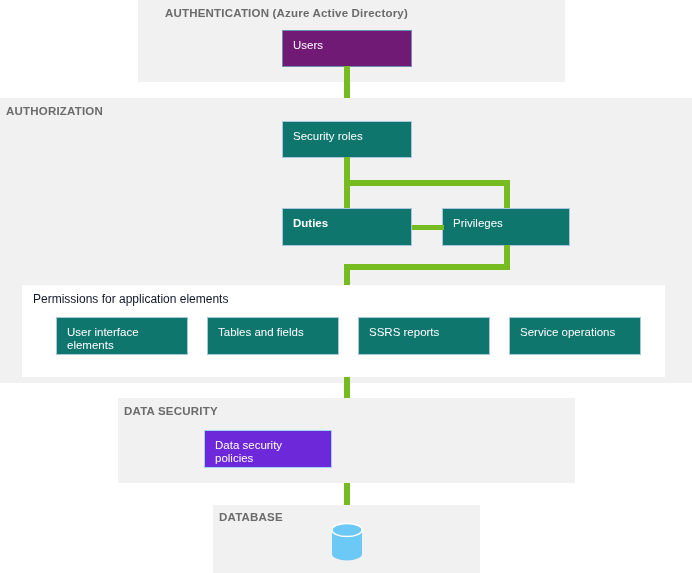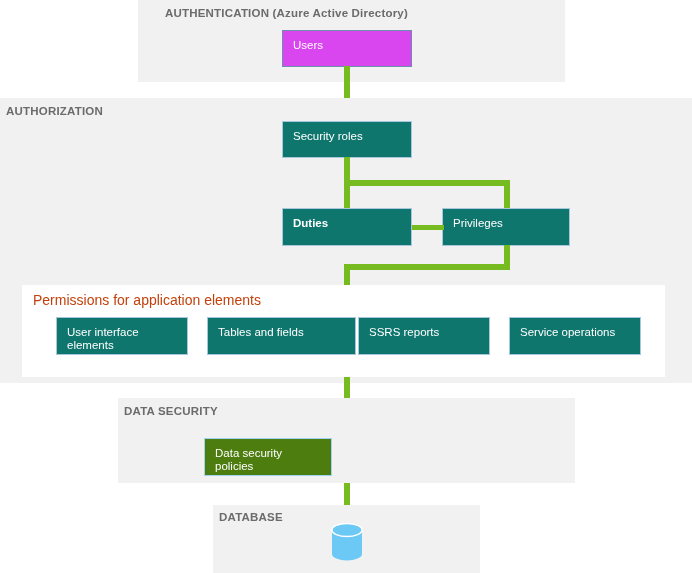--- a/index.html
+++ b/index.html
@@ -30,38 +30,38 @@
     color: #6b6b6b;
     font-weight: 600;
     white-space: nowrap;
   }
   .panel-white {
     position: absolute;
     background: #ffffff;
   }
   .panel-title {
     position: absolute;
-    font-size: 14px;
-    color: #c2410c;
+    font-size: 12px;
+    color: #0f172a;
     white-space: nowrap;
   }
   
   .node {
     position: absolute;
     box-sizing: border-box;
     border: 1px solid #b9cfe0;
     color: #ffffff;
     font-size: 11.5px;
     line-height: 13px;
     padding: 8px 10px 0 10px;
     white-space: pre-line;
   }
-  .node-dark   { background: #d946ef; border-color: #6a90ae; }
+  .node-dark   { background: #701a75; border-color: #6a90ae; }
   .node-blue   { background: #0f766e; border-color: #a8c6dd; }
-  .node-light  { background: #4d7c0f; border-color: #9ed3f3; margin-top: 8px; }
+  .node-light  { background: #6d28d9; border-color: #9ed3f3; }
   
   .conn {
     position: absolute;
     background: #76bc21;
   }
   
   .cylinder {
     position: absolute;
     width: 32px;
     height: 38px;
@@ -97,21 +97,21 @@
   <div class="conn" style="left:412px; top:225px; width:32px; height:5px;"></div>
 
   <div class="conn" style="left:504px; top:245px; width:6px; height:24px;"></div>
   <div class="conn" style="left:344px; top:264px; width:166px; height:6px;"></div>
   <div class="conn" style="left:344px; top:264px; width:6px; height:24px;"></div>
 
   <div class="panel-white" style="left:22px; top:285px; width:643px; height:92px;"></div>
   <div class="panel-title" style="left:33px; top:292px;">Permissions for application elements</div>
 
   <div class="node node-blue" style="left:56px; top:317px; width:132px; height:38px;">User interface elements</div>
-  <div class="node node-blue" style="left:207px; top:317px; width:149px; height:38px;">Tables and fields</div>
+  <div class="node node-blue" style="left:207px; top:317px; width:132px; height:38px;">Tables and fields</div>
   <div class="node node-blue" style="left:358px; top:317px; width:132px; height:38px;">SSRS reports</div>
   <div class="node node-blue" style="left:509px; top:317px; width:132px; height:38px;">Service operations</div>
 
   <div class="conn" style="left:344px; top:377px; width:6px; height:25px;"></div>
 
   <div class="band" style="left:118px; top:398px; width:457px; height:85px;"></div>
   <div class="band-label" style="left:124px; top:405px;">DATA SECURITY</div>
 
   <div class="node node-light" style="left:204px; top:430px; width:128px; height:38px;">Data security policies</div>
 

